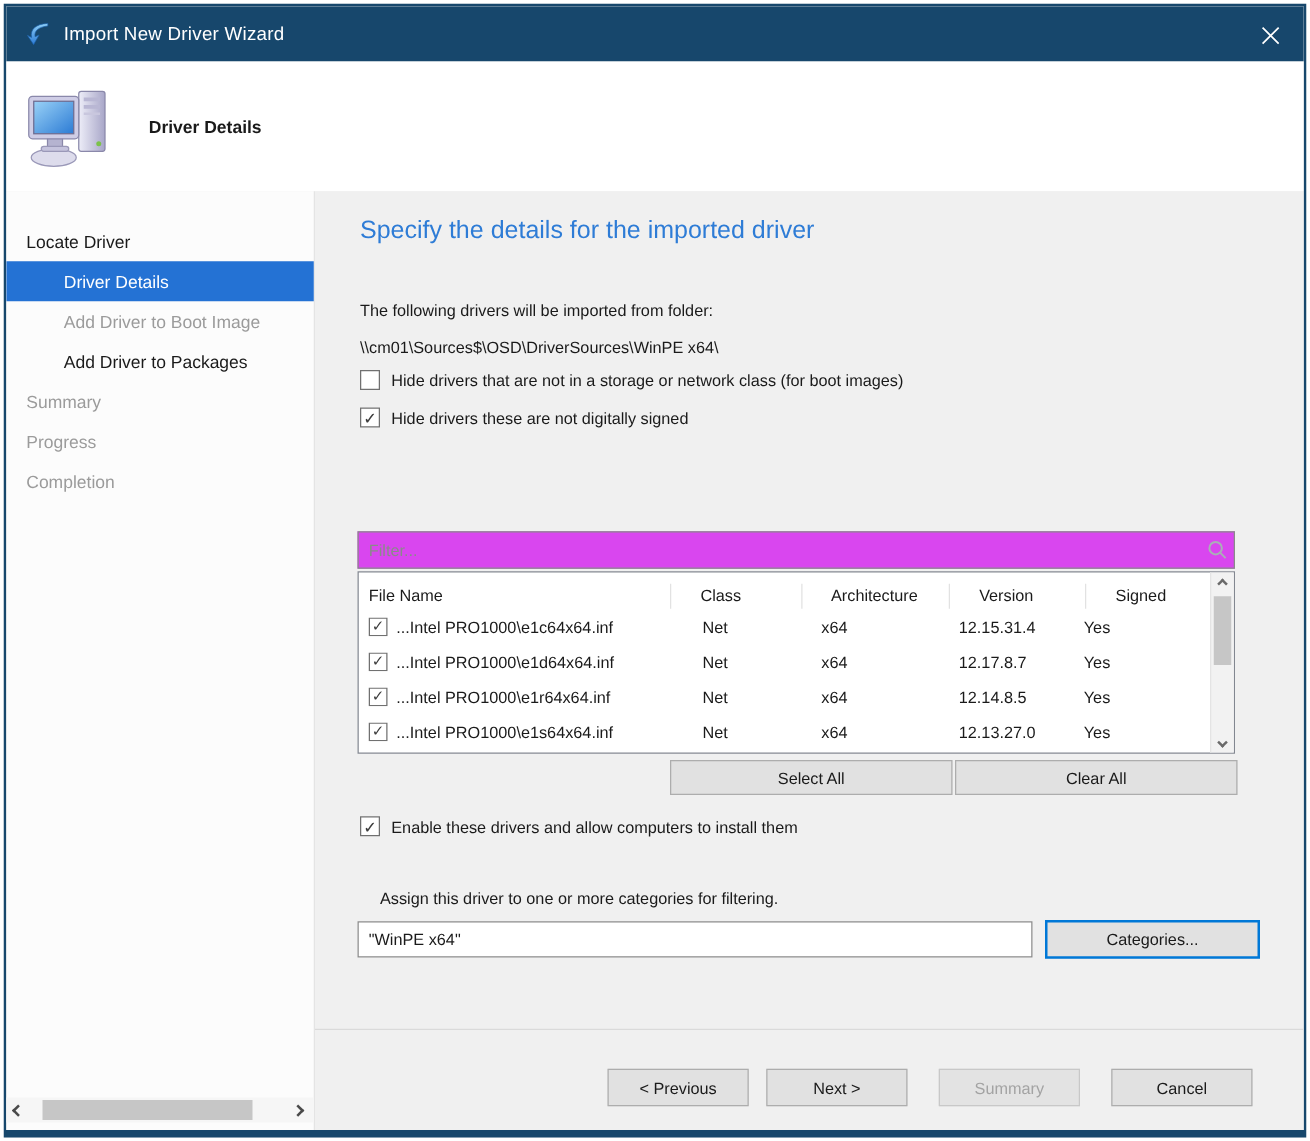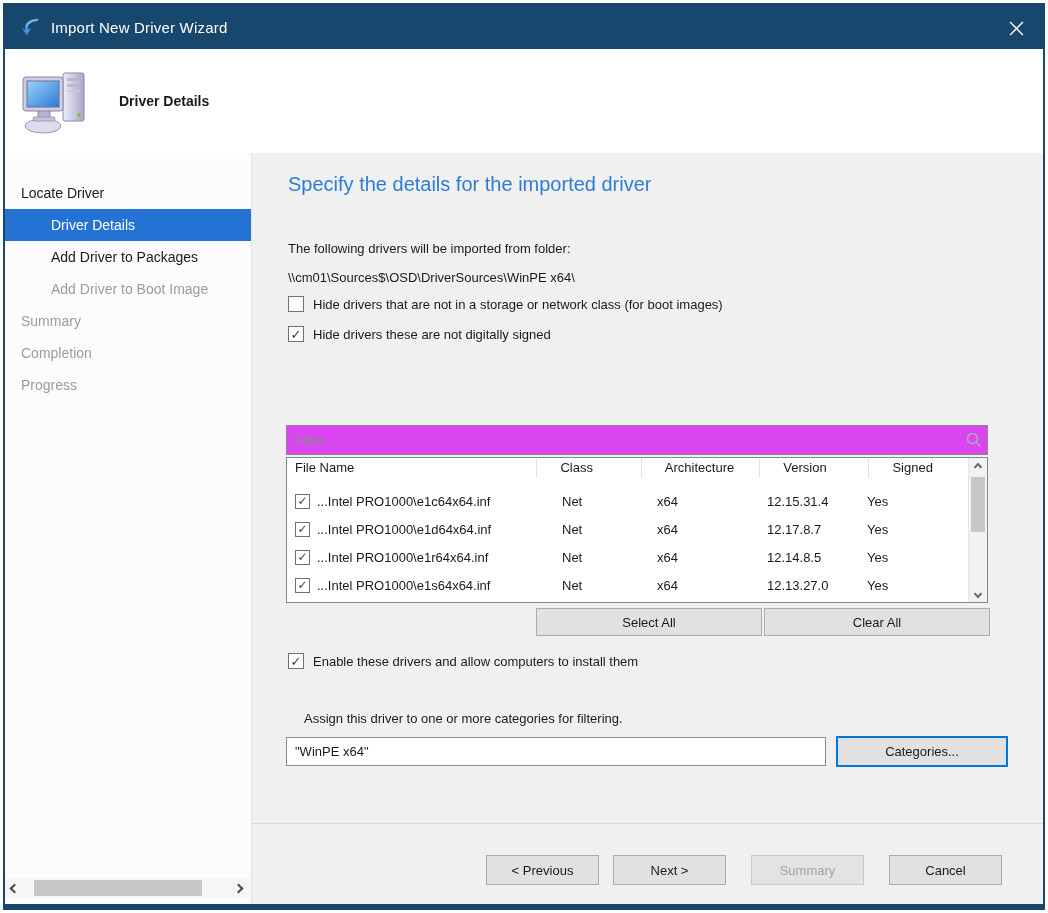--- a/index.html
+++ b/index.html
@@ -48,21 +48,21 @@
   .cbrow.r1{left:36px;top:143px;}
   .cbrow.r2{left:36px;top:173px;}
   .cbrow.r3{left:36px;top:500px;}
   
   .filterbox{position:absolute;left:34px;top:272px;width:702px;height:30px;background:#d946ef;border:1px solid #8A8A8A;display:flex;align-items:center;}
   .filterbox input{flex:1;border:none;outline:none;font-size:13px;color:#1A1A1A;padding:0 8px;background:transparent;font-family:"Liberation Sans","DejaVu Sans",sans-serif;}
   .filterbox input::placeholder{color:#8A8A8A;}
   .search-ic{width:26px;height:26px;display:flex;align-items:center;justify-content:center;flex:0 0 auto;}
   
   .dtable{position:absolute;left:34px;top:304px;width:702px;height:146px;background:#FFFFFF;border:1px solid #828790;}
-  .thead{display:flex;height:29px;font-size:13px;color:#1A1A1A;align-items:flex-start;gap:15px;}
+  .thead{display:flex;height:29px;font-size:13px;color:#1A1A1A;align-items:flex-end;gap:15px;}
   .th{height:20px;line-height:20px;border-right:1px solid #E2E2E2;padding-left:8px;white-space:nowrap;overflow:hidden;}
   .c-file{width:267px;}.c-class{width:95px;}.c-arch{width:110px;}.c-ver{width:100px;}.c-sig{width:109px;}
   .trow{display:flex;height:28px;align-items:center;font-size:13px;color:#1A1A1A;}
   .td{padding-left:8px;white-space:nowrap;overflow:hidden;}
   .td.c-file{display:flex;align-items:center;}
   .td .cb{margin-right:7px;}
   
   .vscroll{position:absolute;right:0;top:0;width:19px;height:144px;background:#F2F2F2;border-left:1px solid #E4E4E4;}
   .vs-arrow{position:absolute;left:0;width:18px;height:17px;display:flex;align-items:center;justify-content:center;}
   .vs-arrow.up{top:0;}
@@ -136,25 +136,25 @@
       </svg>
     </span>
     <span class="htitle">Driver Details</span>
   </div>
 
   <div class="bodyrow">
 
     <div class="sidebar">
       <div class="nav-item l0">Locate Driver</div>
       <div class="nav-item l1 active">Driver Details</div>
+      <div class="nav-item l1 pending">Add Driver to Boot Image</div>
       <div class="nav-item l1">Add Driver to Packages</div>
-      <div class="nav-item l1 pending">Add Driver to Boot Image</div>
       <div class="nav-item l0 pending">Summary</div>
+      <div class="nav-item l0 pending">Progress</div>
       <div class="nav-item l0 pending">Completion</div>
-      <div class="nav-item l0 pending">Progress</div>
 
       <div class="hscroll">
         <span class="hs-arrow">
             <span class="chev left"></span>
           </span>
         <span class="hs-thumb"></span>
         <span class="hs-arrow right">
             <span class="chev right"></span>
           </span>
       </div>

